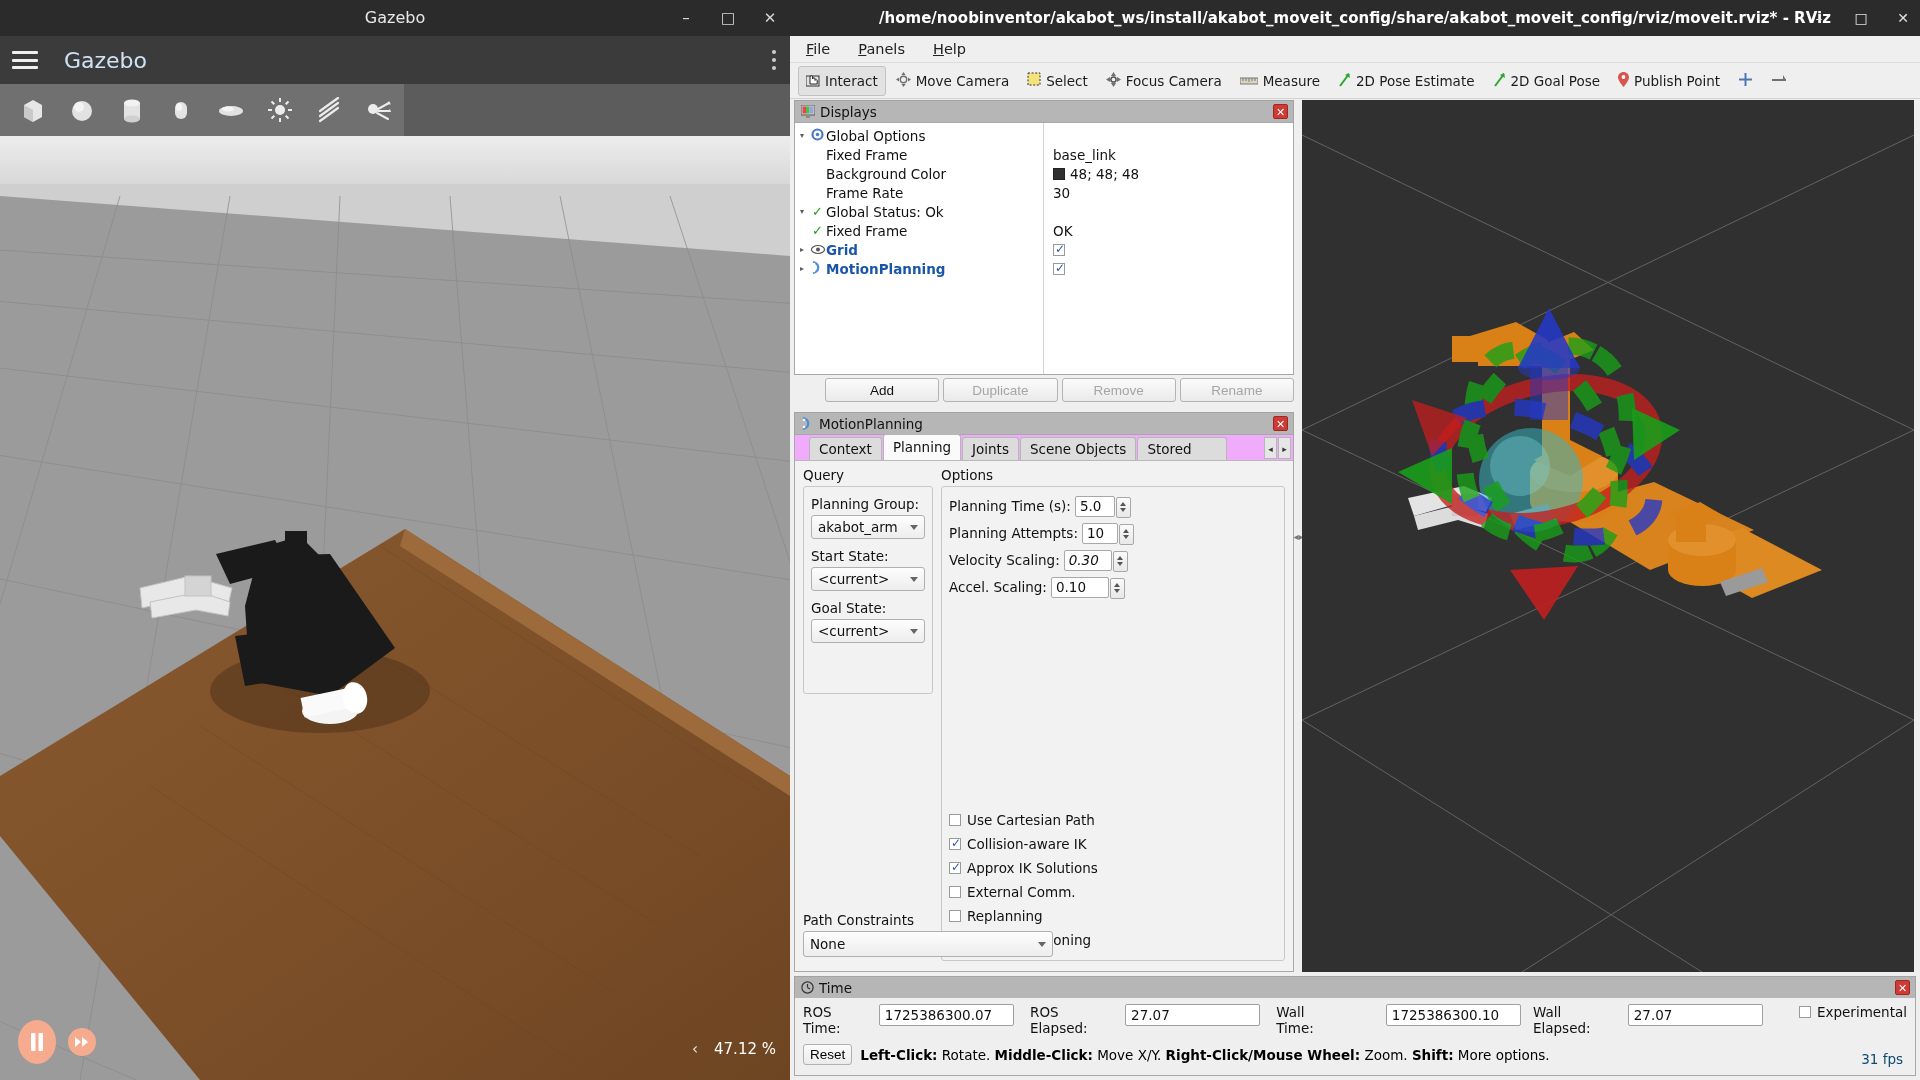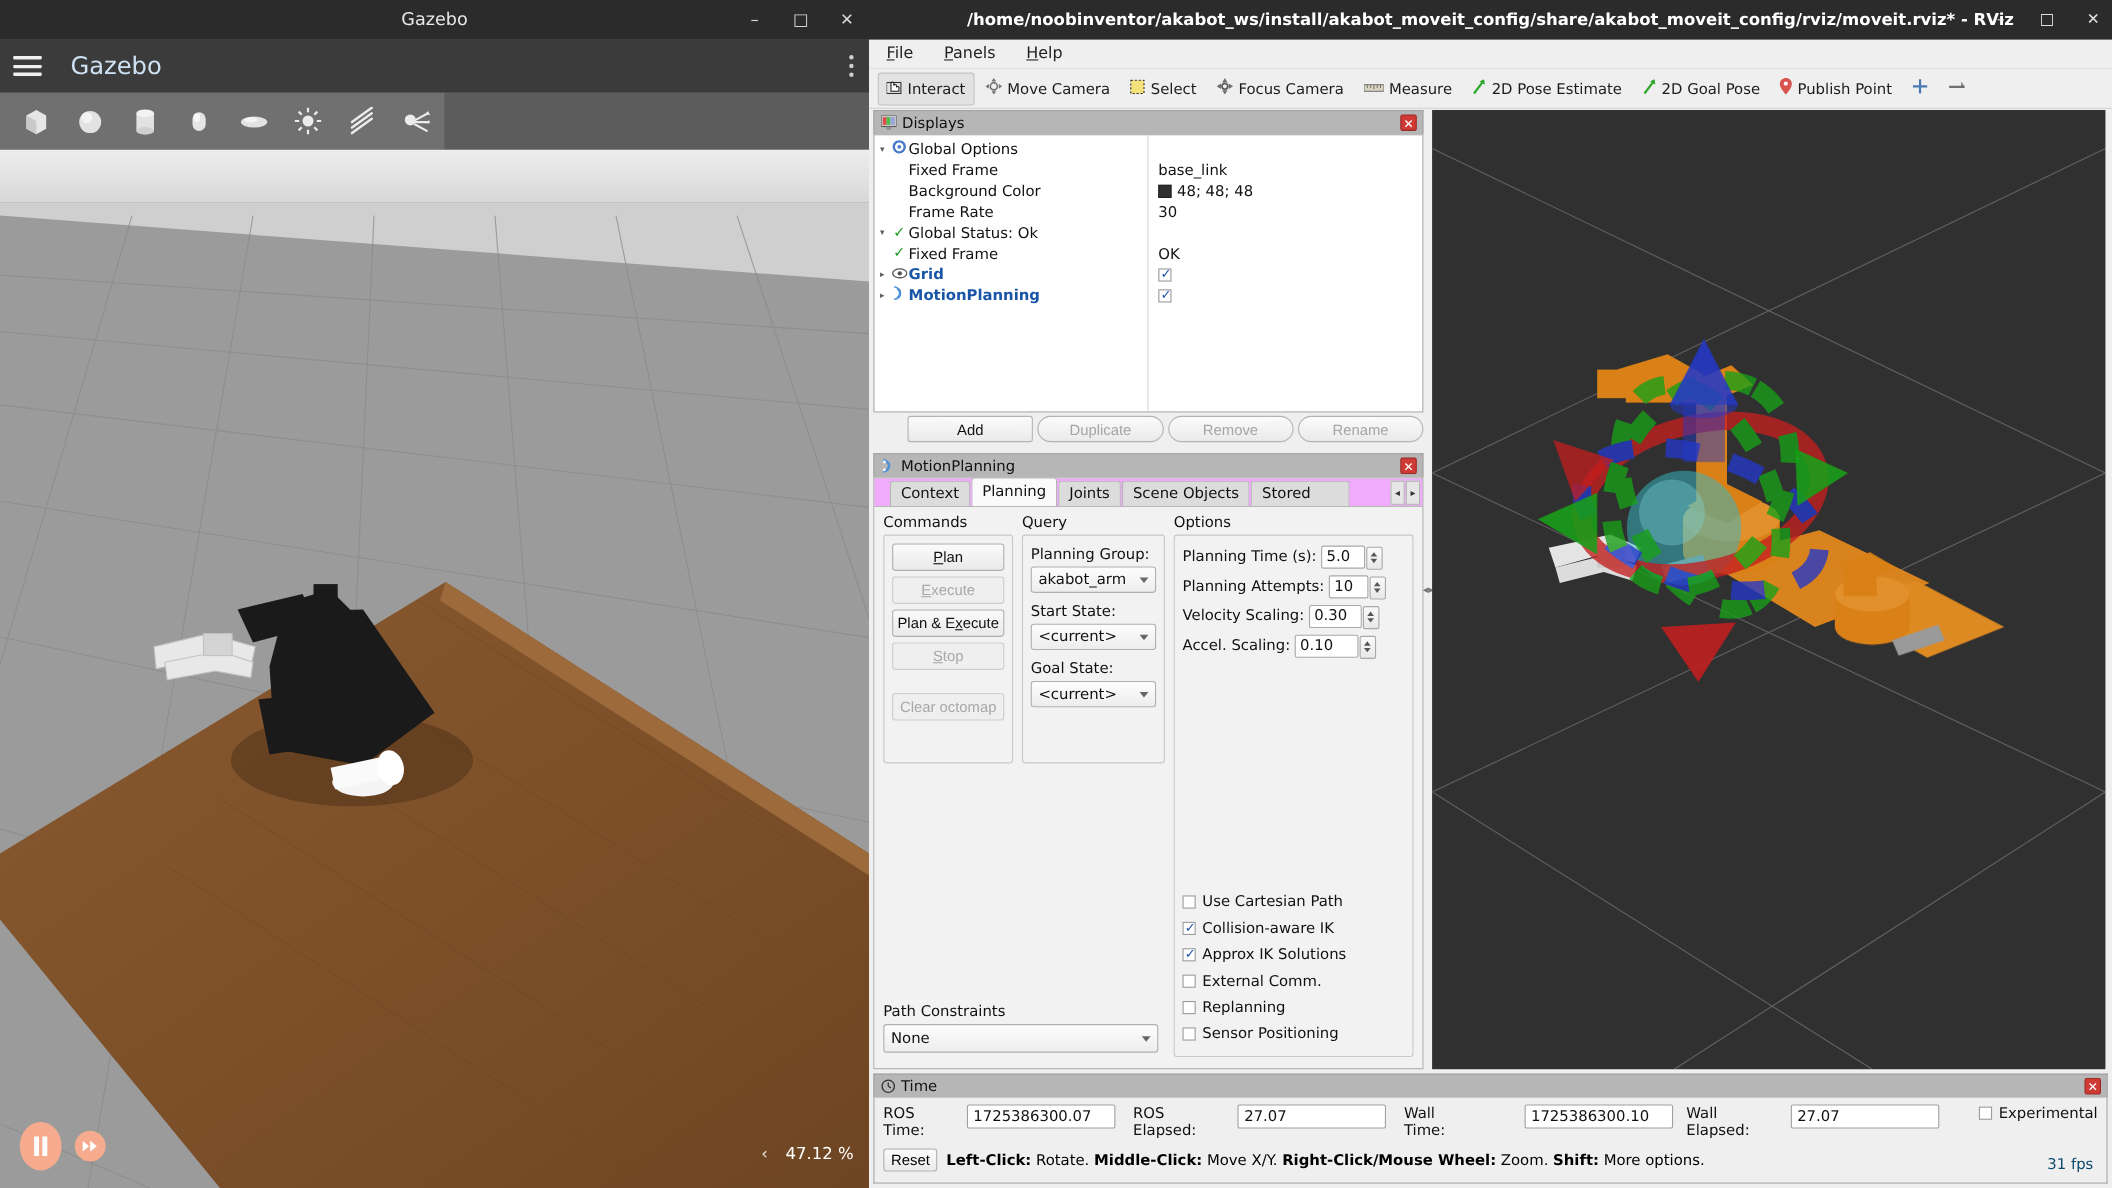--- a/index.html
+++ b/index.html
@@ -71,21 +71,21 @@
   .split-line { position:absolute; left:248px; top:0; bottom:0; width:1px; background:#d5d5d5; }
   .bold-blue { color:#1a56a8; font-weight:bold; }
   .cbox { width:12px; height:12px; border:1px solid #9a9a9a; background:#fff; display:inline-block;
     position:relative; }
   .cbox.on::after { content:"✓"; position:absolute; left:1px; top:-3px; font-size:12px; color:#2255aa; }
   .swatch { width:12px; height:12px; background:#303030; border:1px solid #222; display:inline-block; }
 
   .btn-row { position:absolute; left:4px; top:378px; width:500px; display:flex; gap:4px;padding-left:31px; }
   .gbtn { flex:1; height:24px; font-size:13.5px; background:linear-gradient(#fbfbfb,#eaeaea);
     border:1px solid #b4b4b4; border-radius:3px; color:#111; }
-  .gbtn.dis { color:#a5a5a5;border-radius:12px; }
+  .gbtn.dis { color:#a5a5a5; }
 
   #mp-panel { position:absolute; left:4px; top:412px; width:500px; height:560px; }
   .mp-body { background:#efefef; border:1px solid #a8a8a8; height:538px; position:relative; }
 
   .tabs { display:flex; align-items:flex-end; height:26px; padding-left:14px; background:#f0abfc;
     border-bottom:1px solid #b9b9b9; position:relative; }
   .tab { height:23px; line-height:22px; padding:0 9px; font-size:13.5px; background:#dcdcdc;
     border:1px solid #b6b6b6; border-bottom:none; border-radius:3px 3px 0 0; margin-right:1px; color:#111; }
   .tab.sel { background:#fafafa; height:26px; line-height:25px; }
   .tab-arrows { position:absolute; right:2px; bottom:1px; display:flex; gap:1px; }
@@ -664,31 +664,20 @@
           <div class="tab" style="max-width:90px;overflow:hidden;">Stored Scene</div>
           <div class="tab-arrows">
             <div class="tab-arrow">◂</div>
             <div class="tab-arrow">▸</div>
           </div>
         </div>
 
         <div class="tab-content">
           <div style="display:flex; gap:8px; align-items:flex-start;">
 
-            <div style="width:118px;">
-              <div class="grp-lbl">Commands</div>
-              <div class="grp-box" style="height:208px;">
-                <button class="mini-btn"><u>P</u>lan</button>
-                <button class="mini-btn dis"><u>E</u>xecute</button>
-                <button class="mini-btn">Plan &amp; E<u>x</u>ecute</button>
-                <button class="mini-btn dis"><u>S</u>top</button>
-                <div style="height:16px;"></div>
-                <button class="mini-btn dis">Clear octomap</button>
-              </div>
-            </div>
 
             <div style="width:130px;">
               <div class="grp-lbl">Query</div>
               <div class="grp-box" style="height:208px;">
                 <div class="q-lbl">Planning Group:</div>
                 <div class="combo">
                   <span>akabot_arm</span>
                   <span class="caret"></span>
                 </div>
                 <div class="q-lbl" style="margin-top:9px;">Start State:</div>
@@ -722,21 +711,21 @@
                   <span class="spin" style="flex:0 0 26px;">
                     <span>10</span>
                     <span class="arrows">
                         <i class="up"></i>
                         <i class="dn"></i>
                       </span>
                   </span>
                 </div>
                 <div class="opt-row">
                   <span class="olbl">Velocity Scaling:</span>
-                  <span class="spin" style="flex:0 0 48px;">
+                  <span class="spin" style="flex:0 0 48px;font-style:italic;">
                     <span>0.30</span>
                     <span class="arrows">
                         <i class="up"></i>
                         <i class="dn"></i>
                       </span>
                   </span>
                 </div>
                 <div class="opt-row">
                   <span class="olbl">Accel. Scaling:</span>
                   <span class="spin" style="flex:0 0 58px;">

